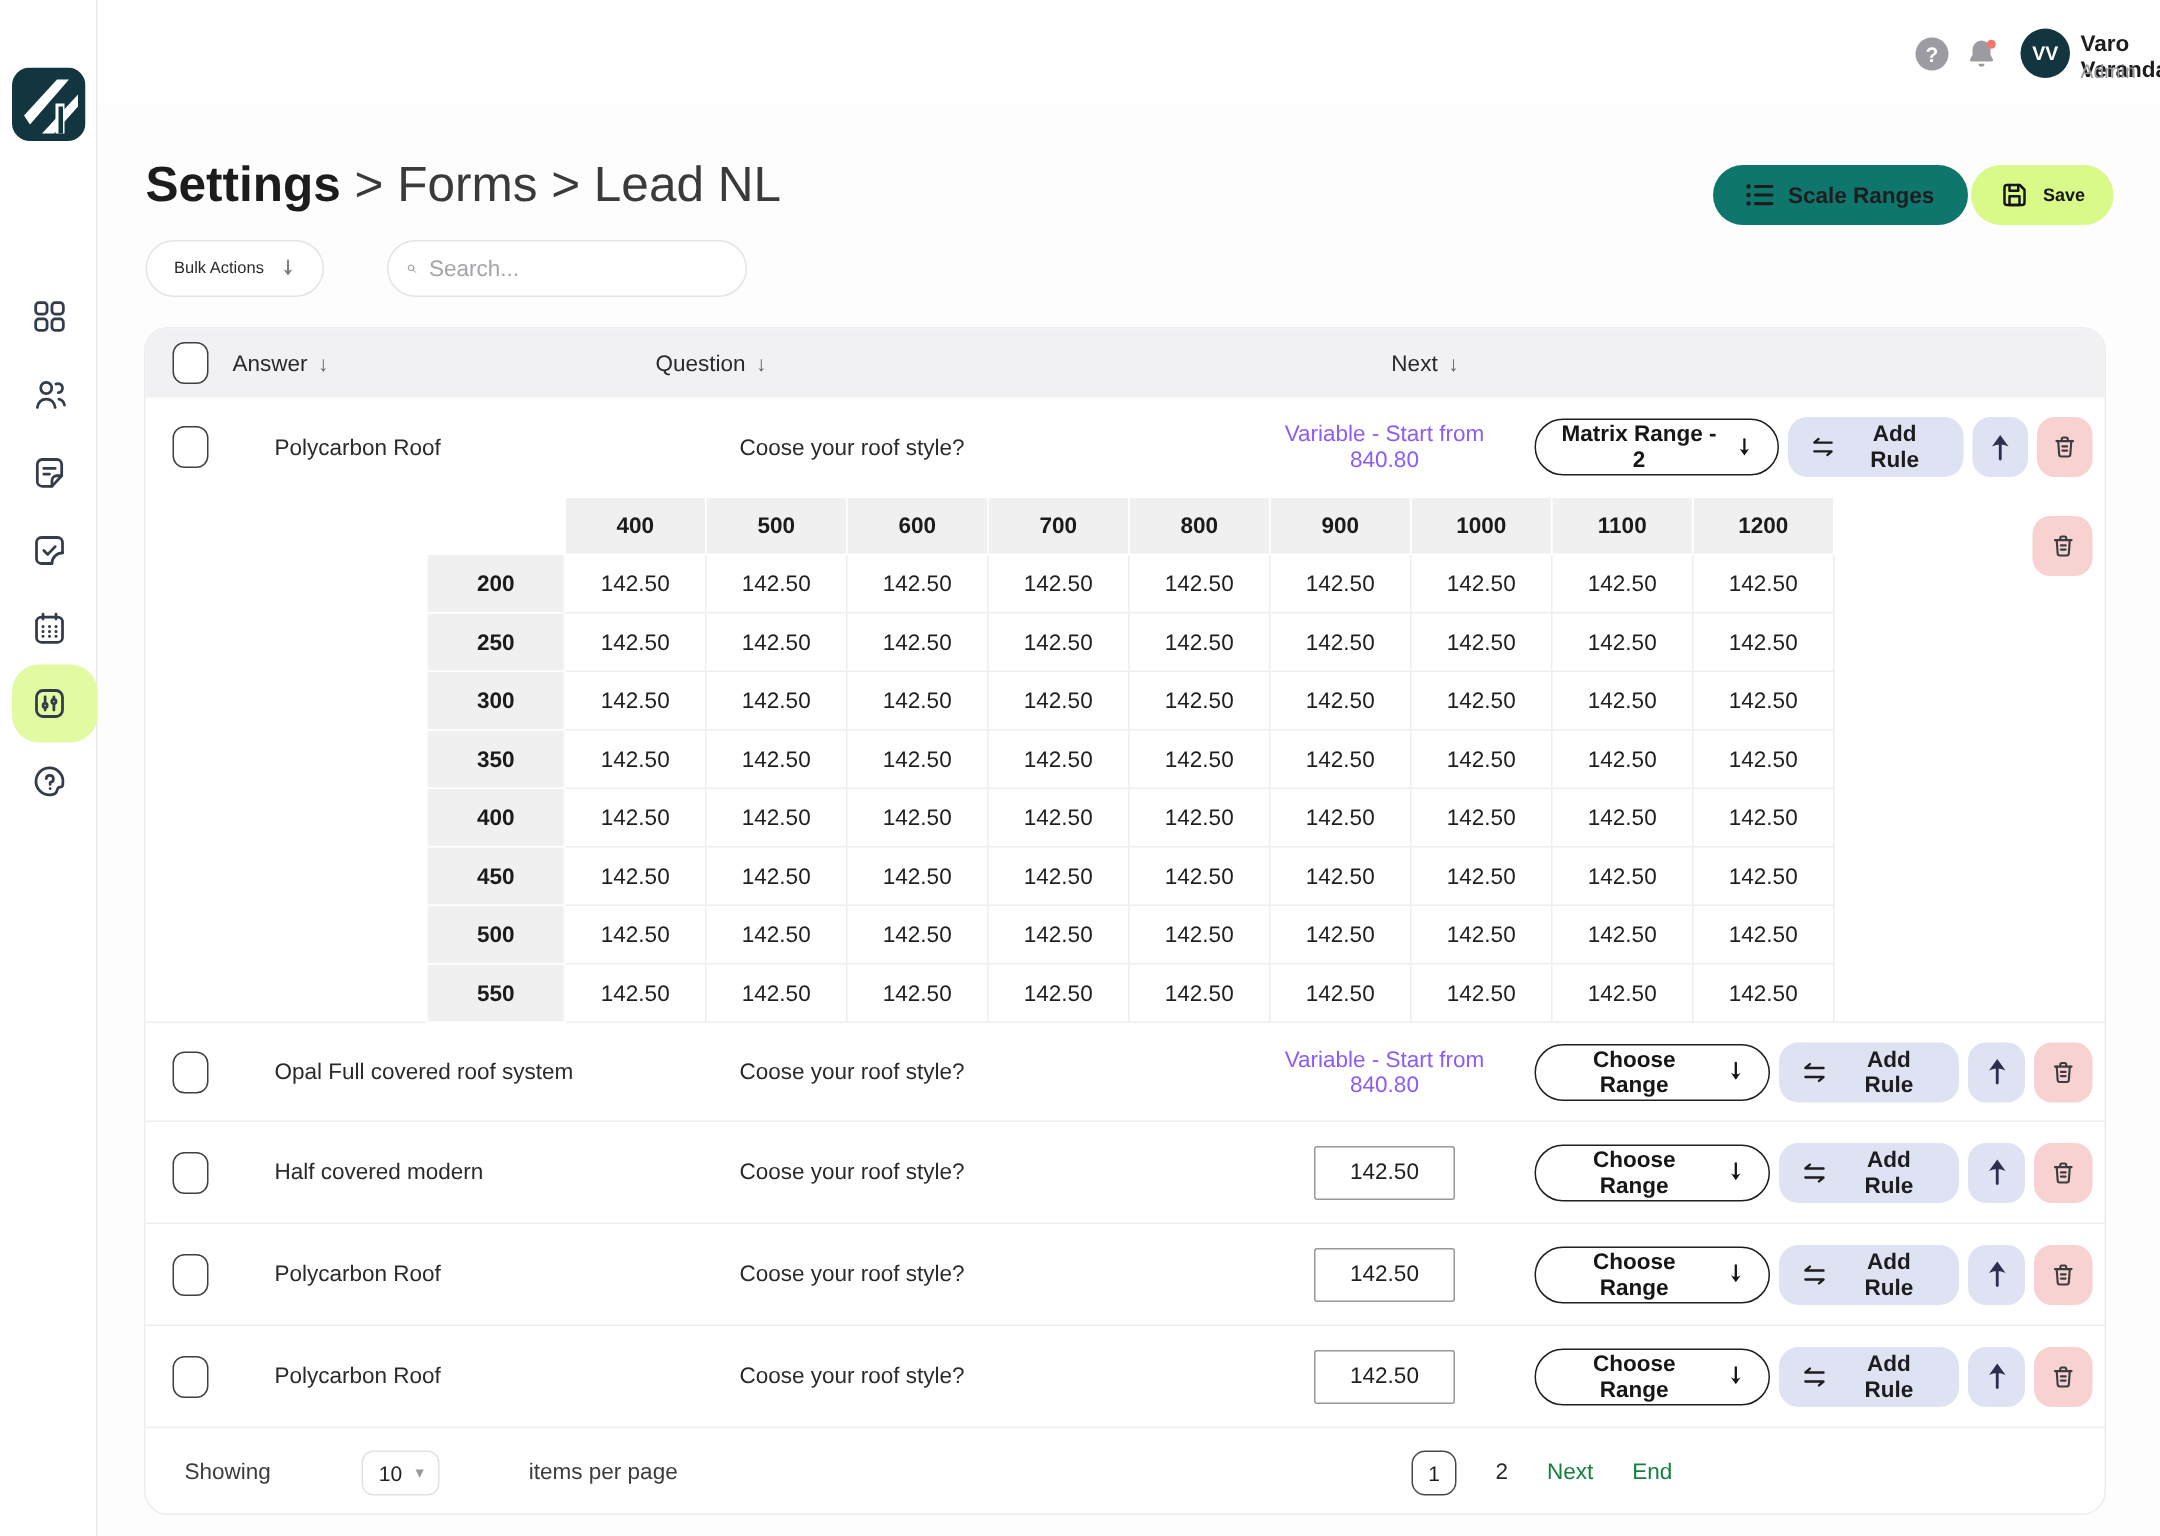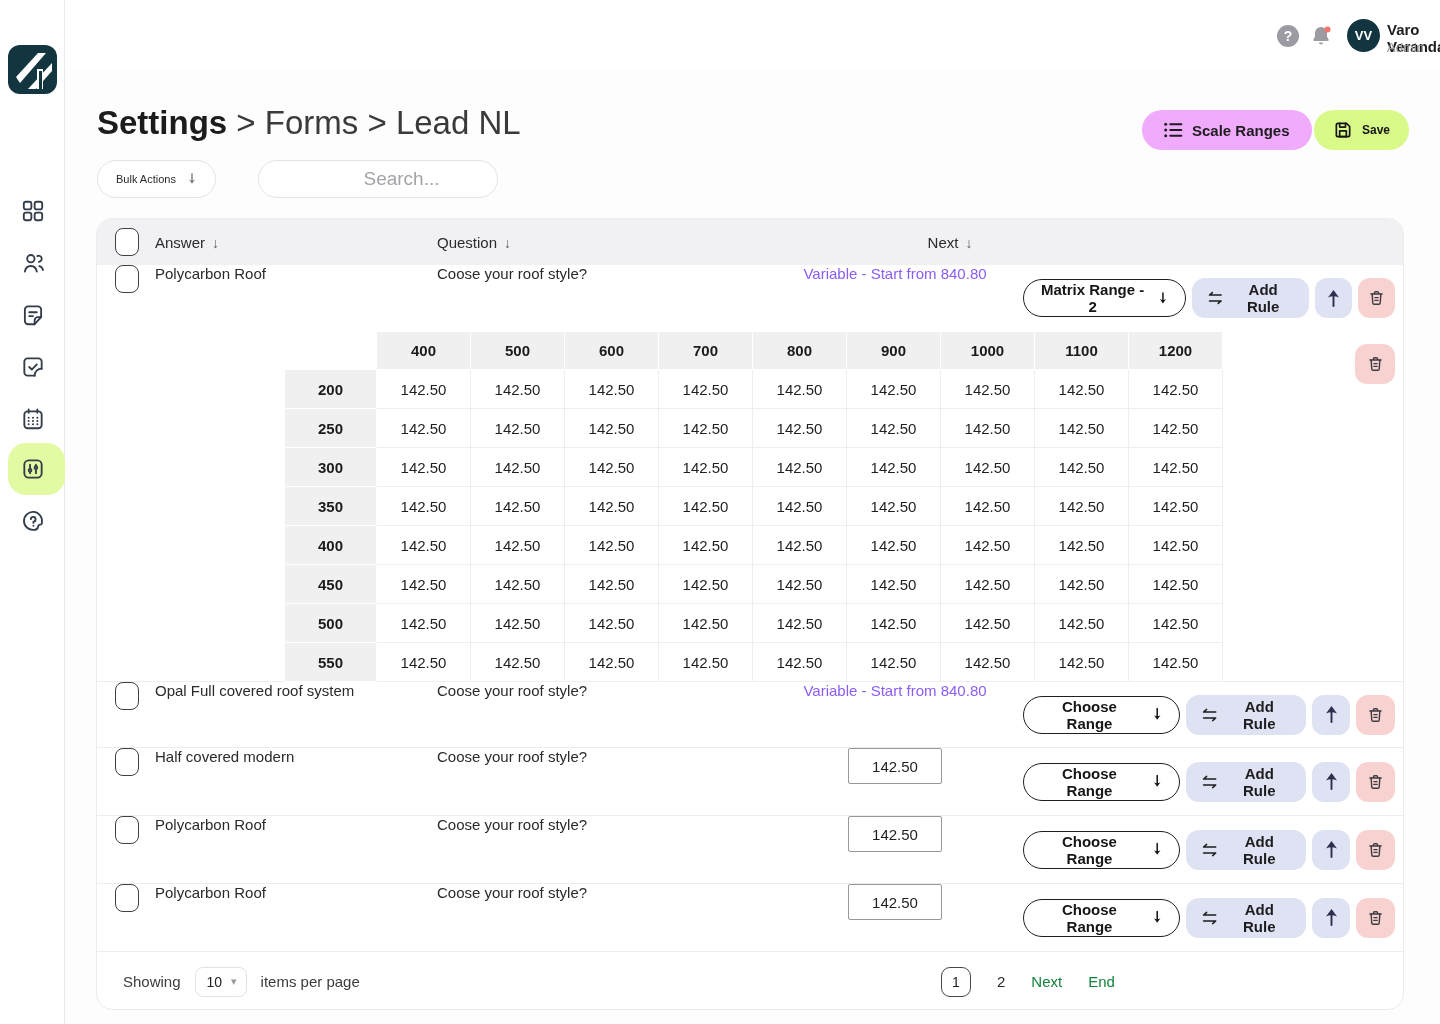--- a/index.html
+++ b/index.html
@@ -29,47 +29,47 @@
     display:flex; align-items:center; justify-content:center; cursor:pointer; }
   .user-name { position:absolute; left:1322px; top:21px; font-size:15px; font-weight:700; color:#1d1d1f; }
   .user-role { position:absolute; left:1322px; top:40px; font-size:13px; color:#9a9a9e; }
 
   
   .breadcrumb { position:absolute; left:97px; top:104px; font-size:33px; color:#3a3a3d; }
   .breadcrumb .root { font-weight:700; color:#1c1c1e; }
   .btn { display:inline-flex; align-items:center; gap:9px; border:none; cursor:pointer;
     font-family:"Liberation Sans",sans-serif; }
   .scale-btn { position:absolute; left:1142px; top:110px; height:40px; padding:0 22px;
-    border-radius:21px; background:#f0abfc; font-size:15px; font-weight:700; color:#1d1d1f;justify-content:center; }
+    border-radius:21px; background:#0f766e; font-size:15px; font-weight:700; color:#1d1d1f;justify-content:center; }
   .save-btn { position:absolute; left:1314px; top:110px; height:40px; padding:0 19px;
     border-radius:21px; background:#d9f989; font-size:12px; font-weight:700; color:#161618; }
 
   .bulk-btn { position:absolute; left:97px; top:160px; height:38px; padding:0 16px 0 18px;
     border-radius:20px; background:#fff; border:1px solid #e4e4e6; font-size:11px; color:#2a2a2c; }
   .search-box { position:absolute; left:258px; top:160px; width:240px; height:38px;
     border-radius:20px; background:#fff; border:1px solid #e4e4e6;
     display:flex; align-items:center; padding:0 12px; gap:8px; }
-  .search-box input { border:none; outline:none; flex:1; font-size:19px; color:#000000;
-    font-family:"Liberation Sans",sans-serif; background:transparent;text-align:center; }
+  .search-box input { border:none; outline:none; flex:1; font-size:15px; color:#000000;
+    font-family:"Liberation Sans",sans-serif; background:transparent; }
   .search-box input::placeholder { color:#a4a4a8; }
 
   
   .card { position:absolute; left:96px; top:218px; width:1308px; height:792px;
     background:#fff; border:1px solid #ececee; border-radius:16px; overflow:hidden; }
   .thead { height:46px; background:#f1f1f3; display:flex; align-items:center; padding-left:18px; }
   .col-check { width:40px; flex:none; }
   .col-answer { width:282px; flex:none; font-size:15px; color:#2a2a2c; }
   .col-question { width:330px; flex:none; font-size:15px; color:#2a2a2c; }
   .col-price { flex:1; text-align:center; font-size:15px; color:#2a2a2c; }
   .col-controls { width:380px; flex:none; display:flex; align-items:center;
     justify-content:flex-end; gap:6px; padding-right:8px; }
   .sort { color:#5f5f63; font-size:14px; margin-left:7px; }
   .cbx { width:24px; height:28px; border:1.5px solid #3f3f44; border-radius:8px;
     background:#fff; cursor:pointer; }
-  .row { display:flex; padding-left:18px; border-bottom:1px solid #ededef; }
+  .row { display:flex; align-items:center; padding-left:18px; border-bottom:1px solid #ededef;gap:28px; }
   .row.r1 { height:66px; border-bottom:none; }
   .row.r { height:66px; }
   .muted { color:#8b5cf6; }
   .drop-pill { height:38px; padding:0 15px; border-radius:20px; background:#fff;
     border:1.5px solid #1f1f21; font-size:15px; font-weight:600; color:#161618; gap:10px; }
   .addrule-btn { height:40px; padding:0 15px; border-radius:13px; background:#dee2f2;
     font-size:15px; font-weight:600; color:#1d1d1f; }
   .icon-btn { width:40px; height:40px; border-radius:12px; border:none; cursor:pointer;
     display:flex; align-items:center; justify-content:center; }
   .pin-btn { background:#dee2f2; }
@@ -84,21 +84,21 @@
   .matrix th.corner { width:92px; background:#fff; border:none; }
   .matrix th.colh { width:94px; height:38px; background:#f0f0f1; font-weight:700;
     color:#1b1b1d; border:1px solid #fff; cursor:default; }
   .matrix th.rowh { width:92px; height:39px; background:#f0f0f1; font-weight:700;
     color:#1b1b1d; border:1px solid #fff; }
   .matrix td.cell { width:94px; height:39px; background:#fff; border:1px solid #eeeef0;
     color:#1f1f21; cursor:text; }
   .matrix-trash { position:absolute; right:8px; top:13px; }
 
   
-  .tfoot { height:59px; display:flex; align-items:center; padding-left:26px; position:relative; }
+  .tfoot { height:59px; display:flex; align-items:center; padding-left:26px; position:relative;gap:46px; }
   .tfoot .lbl { font-size:15px; color:#3c3c3f; }
   .pp-select { width:52px; height:30px; border:1px solid #e2e2e4; border-radius:8px;
     display:flex; align-items:center; justify-content:space-between; padding:0 9px 0 11px;
     margin:0 14px; cursor:pointer; background:#fff; }
   .pp-select .v { font-size:14px; color:#222;text-align:right; }
   .pp-select .chev { font-size:11px; color:#9a9a9e; }
   .pager { position:absolute; left:844px; display:flex; align-items:center; gap:26px; }
   .page-active { width:30px; height:30px; border:1px solid #47474b; border-radius:9px;
     background:#fff; display:flex; align-items:center; justify-content:center;
     font-size:14px; color:#1d1d1f; cursor:pointer; }

